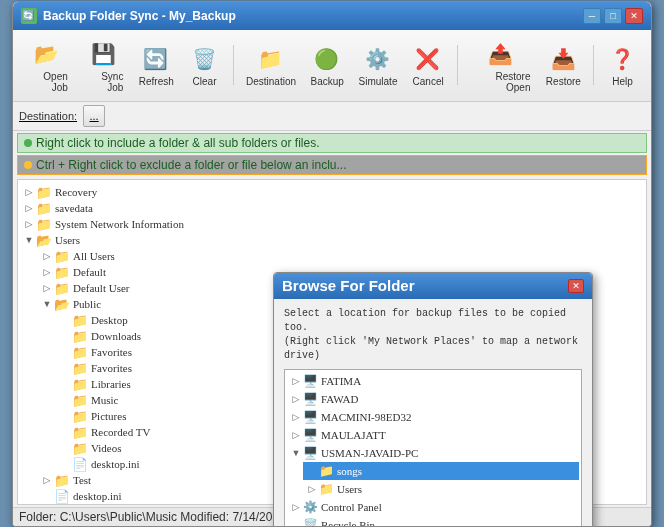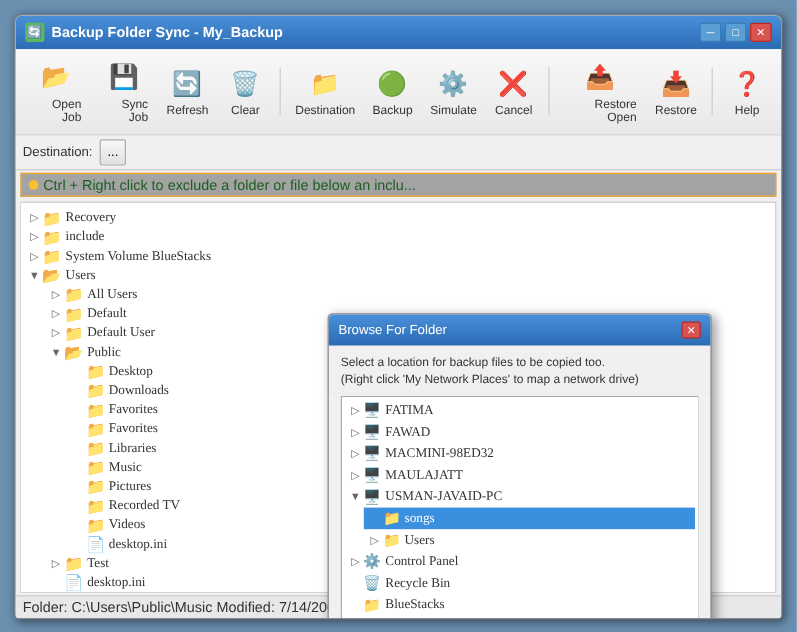--- a/index.html
+++ b/index.html
@@ -126,20 +126,21 @@
     .icon-restore { color: #5cb85c; }
     .icon-help { color: #2a6bb5; }
 
     .destination-bar {
       background: #f0f0f0;
       border-bottom: 1px solid #ccc;
       display: flex;
       align-items: center;
       padding: 3px 6px;
       gap: 6px;
+      text-decoration: underline;
     }
 
     .destination-label {
       font-size: 11px;
       color: #333;
       white-space: nowrap;
     }
 
     .destination-input {
       flex: 1;
@@ -269,22 +270,22 @@
       color: white;
       padding: 4px 8px;
       display: flex;
       align-items: center;
       justify-content: space-between;
       border-radius: 4px 4px 0 0;
       height: 26px;
     }
 
     .browse-title-text {
-      font-size: 11px;
-      font-weight: normal;
+      font-size: 15px;
+      font-weight: bold;
       text-align: right;
     }
 
     .browse-close-btn {
       width: 16px; height: 14px;
       background: #d9534f;
       border: 1px solid #b52b27;
       border-radius: 2px;
       color: white;
       font-size: 9px;
@@ -294,20 +295,21 @@
 
     .browse-body {
       padding: 8px 10px;
     }
 
     .browse-description {
       font-size: 10px;
       color: #333;
       margin-bottom: 6px;
       line-height: 1.4;
+      font-family: Liberation Mono, monospace;
     }
 
     .browse-tree {
       width: 100%;
       height: 200px;
       background: white;
       border: 1px solid #aaa;
       overflow-y: auto;
       padding: 2px;
     }
@@ -396,45 +398,49 @@
       <div class="toolbar-icon icon-help">❓</div>
       <span class="toolbar-label">Help</span>
     </button>
   </div>
 
   <div class="destination-bar">
     <span class="destination-label">Destination:</span>
     <div class="destination-browse">...</div>
   </div>
 
+  <div class="info-bar">
+    <div class="info-dot"></div>
+    <span>Right click to include a folder &amp; all sub folders or files.</span>
+  </div>
   <div class="info-bar info-bar-2">
     <div class="info-dot info-dot-2"></div>
     <span>Ctrl + Right click to exclude a folder or file below an inclu...</span>
   </div>
 
   <div class="main-wrapper">
     <div class="main-content">
       <div class="file-tree">
 
         <div class="tree-item">
           <span class="tree-expand">▷</span>
           <span class="tree-icon folder-icon">📁</span>
           <span class="tree-label">Recovery</span>
         </div>
 
         <div class="tree-item">
           <span class="tree-expand">▷</span>
           <span class="tree-icon folder-icon">📁</span>
-          <span class="tree-label">include</span>
+          <span class="tree-label">savedata</span>
         </div>
 
         <div class="tree-item">
           <span class="tree-expand">▷</span>
           <span class="tree-icon folder-icon">📁</span>
-          <span class="tree-label">System Volume BlueStacks</span>
+          <span class="tree-label">System Network Information</span>
         </div>
 
         <div class="tree-item">
           <span class="tree-expand">▼</span>
           <span class="tree-icon folder-icon">📂</span>
           <span class="tree-label">Users</span>
         </div>
         <div class="tree-children">
           <div class="tree-item">
             <span class="tree-expand">▷</span>

